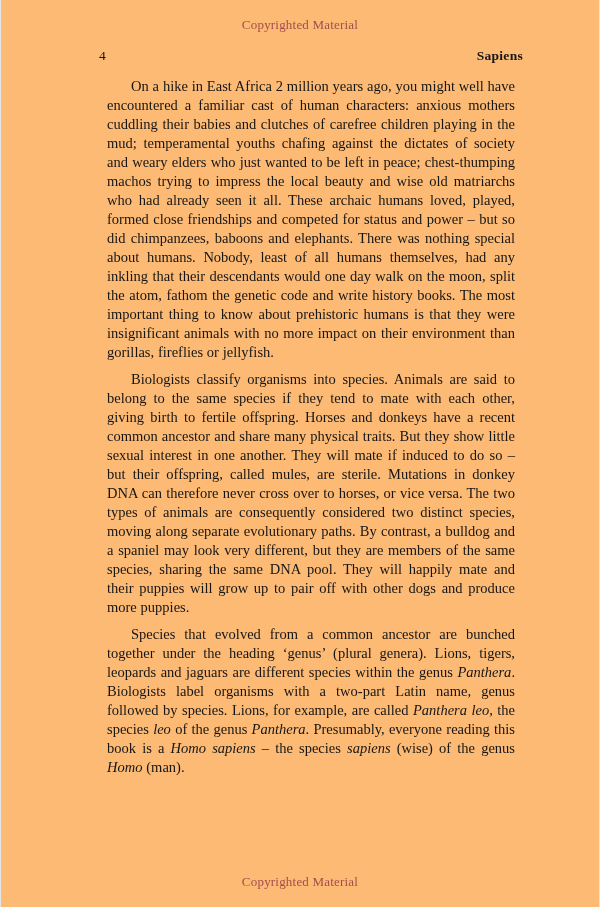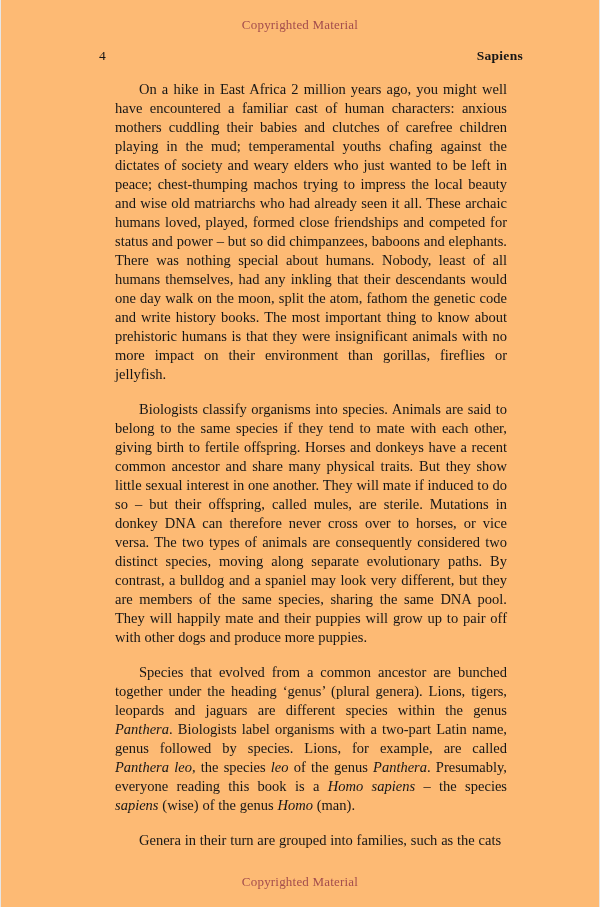--- a/index.html
+++ b/index.html
@@ -46,21 +46,21 @@
     margin-bottom: 13px;
   }
   .page-number {
     font-weight: normal;
   }
   .running-title {
     font-weight: bold;
     letter-spacing: 0.3px;
   }
   .para {
-    margin: 16px;
+    margin: 8px;
     text-align: justify;
     text-indent: 24px;
     font-size: 14.5px;
     line-height: 19px;
     hyphens: auto;
     -webkit-hyphens: auto;
     word-spacing: 0.2px;
   }
   .para em {
   }
@@ -78,19 +78,18 @@
       <span class="page-number">4</span>
       <span class="running-title">Sapiens</span>
     </div>
 
     <p class="para">On a hike in East Africa 2 million years ago, you might well have encountered a familiar cast of human characters: anxious mothers cuddling their babies and clutches of carefree children playing in the mud; temperamental youths chafing against the dictates of society and weary elders who just wanted to be left in peace; chest-thumping machos trying to impress the local beauty and wise old matriarchs who had already seen it all. These archaic humans loved, played, formed close friendships and competed for status and power – but so did chimpanzees, baboons and elephants. There was nothing special about humans. Nobody, least of all humans themselves, had any inkling that their descendants would one day walk on the moon, split the atom, fathom the genetic code and write history books. The most important thing to know about prehistoric humans is that they were insignificant animals with no more impact on their environment than gorillas, fireflies or jellyfish.</p>
 
     <p class="para">Biologists classify organisms into species. Animals are said to belong to the same species if they tend to mate with each other, giving birth to fertile offspring. Horses and donkeys have a recent common ancestor and share many physical traits. But they show little sexual interest in one another. They will mate if induced to do so – but their offspring, called mules, are sterile. Mutations in donkey DNA can therefore never cross over to horses, or vice versa. The two types of animals are consequently considered two distinct species, moving along separate evolutionary paths. By contrast, a bulldog and a spaniel may look very different, but they are members of the same species, sharing the same DNA pool. They will happily mate and their puppies will grow up to pair off with other dogs and produce more puppies.</p>
 
     <p class="para"><span>Species that evolved from a common ancestor are bunched together under the heading ‘genus’ (plural genera). Lions, tigers, leopards and jaguars are different species within the genus </span><em>Panthera</em><span>. Biologists label organisms with a two-part Latin name, genus followed by species. Lions, for example, are called </span><em>Panthera leo</em><span>, the species </span><em>leo</em><span> of the genus </span><em>Panthera</em><span>. Presumably, everyone reading this book is a </span><em>Homo sapiens</em><span> – the species </span><em>sapiens</em><span> (wise) of the genus </span><em>Homo</em><span> (man).</span></p>
 
-    <p class="para">Genera in their turn are grouped into families, such as the cats</p>
 
   </div>
 
   <div class="watermark bottom">Copyrighted Material</div>
 
 </div>
 
 </body></html>

